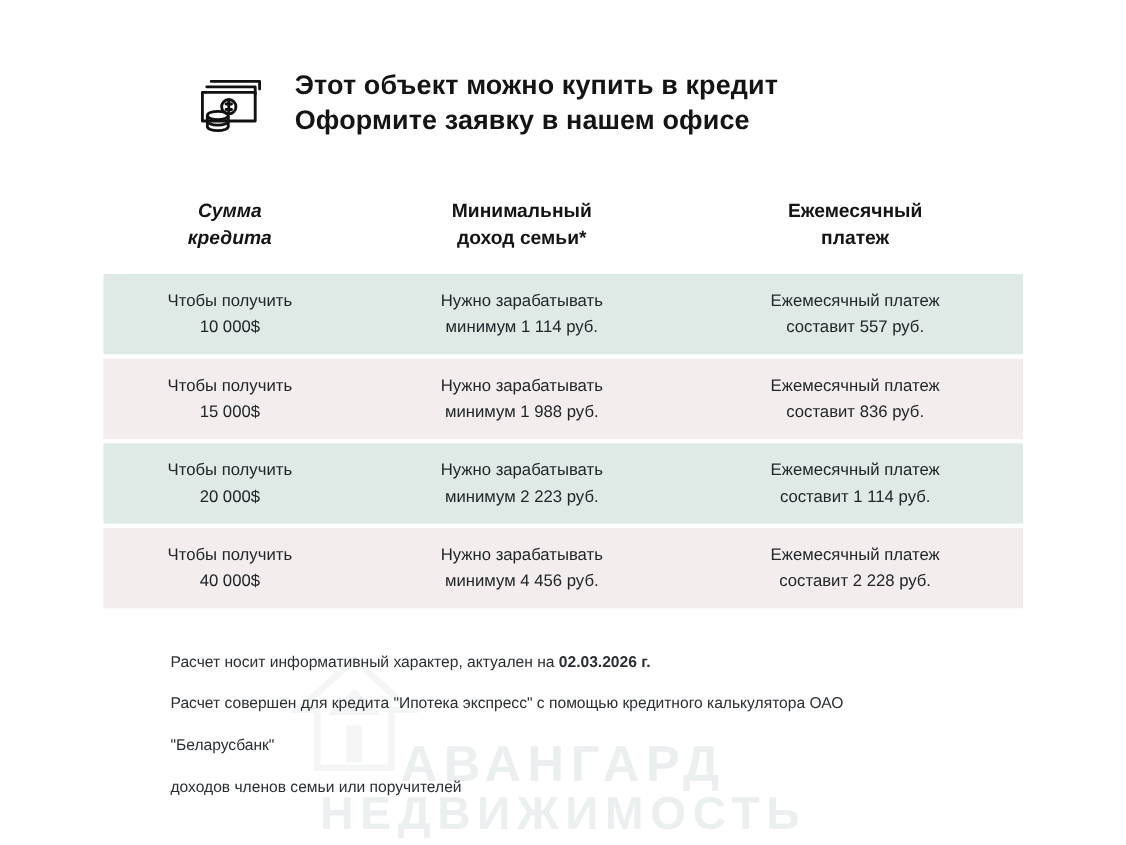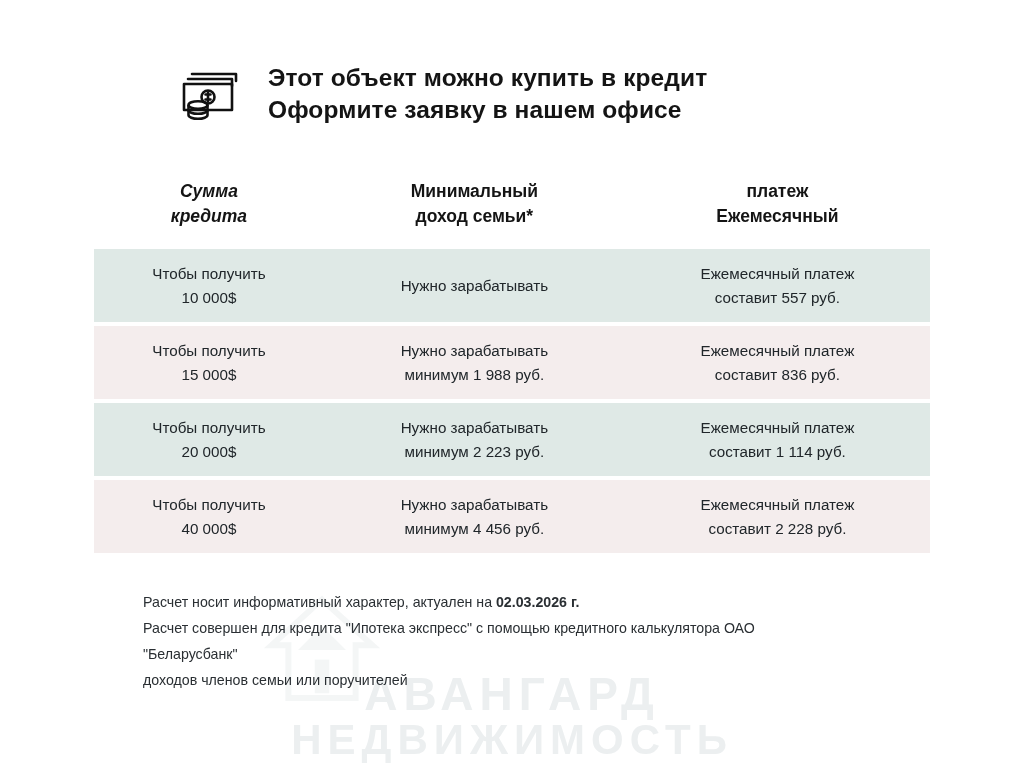--- a/index.html
+++ b/index.html
@@ -120,21 +120,21 @@
   .cell:nth-child(3) { flex: 0 0 36.5%; }
 
   
   .notes {
     margin-top: 38px;
     padding-left: 46px;
     font-size: 14.2px;
     line-height: 1.62;
     color: #2a2f33;
   }
-  .notes p { margin: 3px; }
+  .notes p { margin: 15px; }
   .notes b { font-weight: 700; }
 </style>
 </head>
 <body>
 
 <div class="watermark">
   <div class="watermark-line1">АВАНГАРД</div>
   <div class="watermark-line2">НЕДВИЖИМОСТЬ</div>
 </div>
 <svg class="watermark-mark" viewBox="0 0 100 100" aria-hidden="true">
@@ -169,34 +169,35 @@
   <div class="col-heads">
     <div class="col-head">
       <div>Сумма</div>
       <div>кредита</div>
     </div>
     <div class="col-head">
       <div>Минимальный</div>
       <div>доход семьи*</div>
     </div>
     <div class="col-head">
+      <div>Ежемесячный</div>
       <div>платеж</div>
-      <div>Ежемесячный</div>
     </div>
   </div>
 
   <div class="rows">
 
     <div class="row teal">
       <div class="cell">
         <div>Чтобы получить</div>
         <div>10 000$</div>
       </div>
       <div class="cell">
         <div>Нужно зарабатывать</div>
+        <div>минимум 1 114 руб.</div>
       </div>
       <div class="cell">
         <div>Ежемесячный платеж</div>
         <div>составит 557 руб.</div>
       </div>
     </div>
 
     <div class="row pink">
       <div class="cell">
         <div>Чтобы получить</div>

